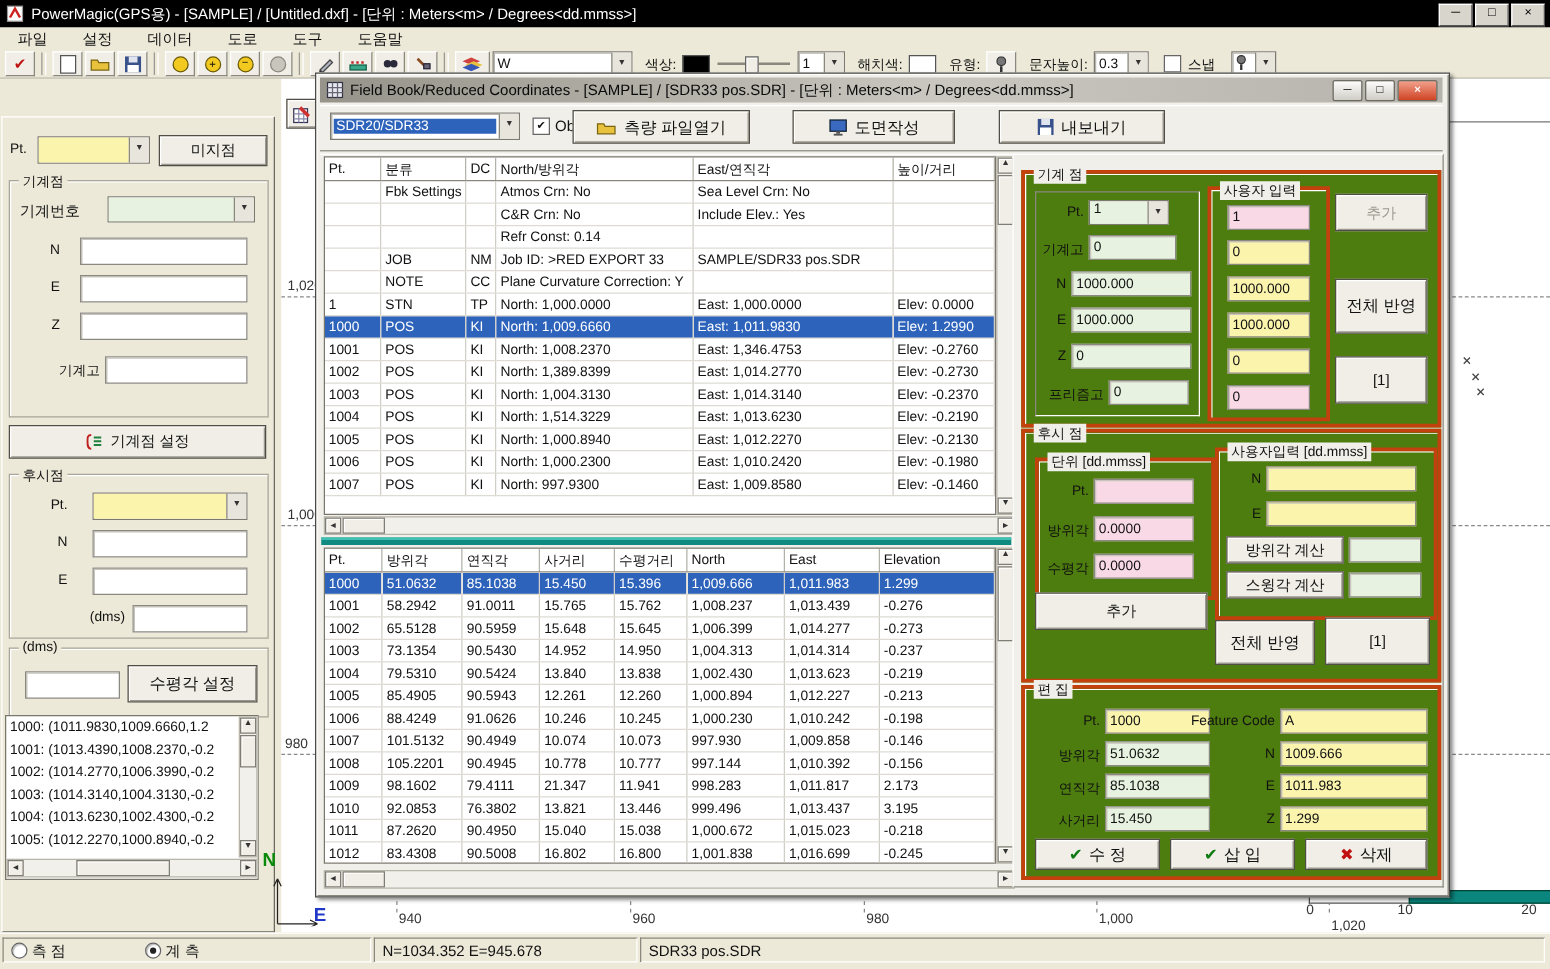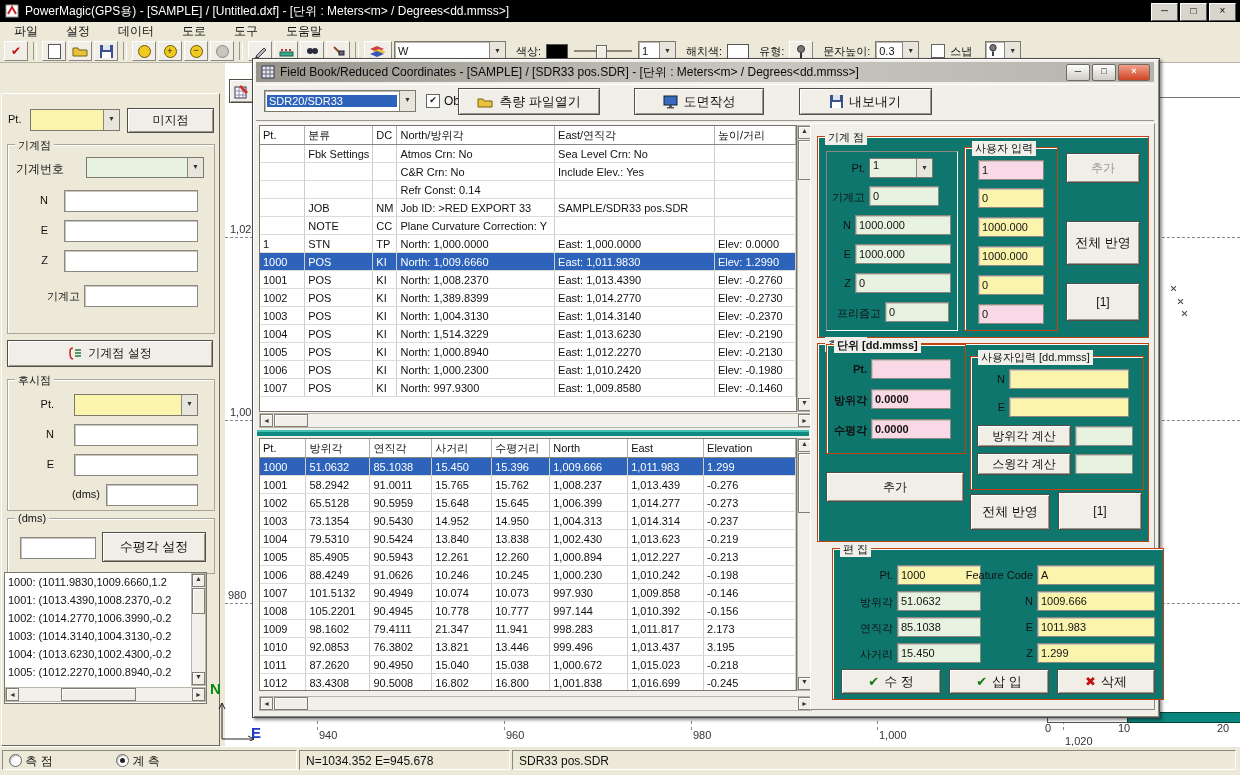--- a/index.html
+++ b/index.html
@@ -56,21 +56,21 @@
   .dbtn.close{width:30px;background:linear-gradient(#f2a08c,#cf4424);color:#fff;font-weight:bold;}
   #dlg-toolbar{left:3px;top:25px;width:898px;height:36px;border-bottom:1px solid #9a988e;box-shadow:inset 0 1px 0 #fff;}
   .dlg-sep{position:absolute;left:3px;top:61px;width:898px;height:2px;border-top:1px solid #9a988e;border-bottom:1px solid #fff;}
   .tbl-wrap{position:absolute;background:#fff;border:1px solid #7a786e;overflow:hidden;box-sizing:border-box;}
   table.grid{border-collapse:collapse;table-layout:fixed;font-size:11px;}
   table.grid th{font-weight:normal;text-align:left;border-right:1px solid #b4b2a8;border-bottom:1px solid #8a887e;padding:1px 3px;height:16px;overflow:hidden;white-space:nowrap;}
   table.grid td{border-right:1px solid #d0cec6;border-bottom:1px solid #dddbd3;padding:0 3px;height:17px;overflow:hidden;white-space:nowrap;}
   table.grid tr.sel td{background:#2e63bc;color:#fff;}
   #splitter{left:4px;top:371px;width:552px;height:6px;background:#0e8a80;border-top:2px solid #41c0b4;box-sizing:border-box;}
   #right-panel{left:557px;top:64px;width:343px;height:585px;border:1px solid #fff;border-right-color:#8a887e;border-bottom-color:#8a887e;background:#f0efe9;}
-  .grpD{position:absolute;border:1px solid #c2410c;box-shadow:inset 1px 1px 0 #fff;background:#0f766e;}
+  .grpD{position:absolute;border:3px solid #c2410c;box-shadow:inset 1px 1px 0 #fff;background:#4d7c0f;}
   .sunken{position:absolute;border:1px solid #8a887e;border-right-color:#fff;border-bottom-color:#fff;}
   .chk{width:12px;height:12px;background:#fff;border:1px solid #666;font-size:10px;line-height:11px;text-align:center;color:#111;display:inline-block;}
   .radio{position:relative;display:inline-block;width:11px;height:11px;border-radius:50%;background:#fff;border:1px solid #666;box-shadow:inset 1px 1px 1px #bbb;vertical-align:-2px;}
   .radio .dot{position:absolute;left:3px;top:3px;width:5px;height:5px;border-radius:50%;background:#222;display:none;}
   .radio.on .dot{display:block;}
   
   #statusbar{left:0;top:746px;width:1240px;height:29px;background:#ece9d8;border-top:1px solid #fff;}
   .scell{position:absolute;top:3px;height:20px;border:1px solid #8a887e;border-right-color:#fff;border-bottom-color:#fff;font-size:12px;line-height:20px;padding:0 6px;box-sizing:border-box;white-space:nowrap;overflow:hidden;}
   .icon-green{color:#0e7a12;} .icon-red{color:#c01010;}
   #axis-n{left:210px;top:680px;color:#0a8a0a;font-weight:bold;font-size:15px;z-index:5;}
@@ -452,21 +452,21 @@
             <td>KI</td>
             <td>North: 1,009.6660</td>
             <td>East: 1,011.9830</td>
             <td>Elev: 1.2990</td>
           </tr>
           <tr>
             <td>1001</td>
             <td>POS</td>
             <td>KI</td>
             <td>North: 1,008.2370</td>
-            <td>East: 1,013.4390</td>
+            <td>East: 1,346.4753</td>
             <td>Elev: -0.2760</td>
           </tr>
           <tr>
             <td>1002</td>
             <td>POS</td>
             <td>KI</td>
             <td>North: 1,389.8399</td>
             <td>East: 1,014.2770</td>
             <td>Elev: -0.2730</td>
           </tr>
@@ -725,21 +725,21 @@
         <span class="fld fld-y" style="left:13px;top:127px;width:66px;">0</span>
         <span class="fld fld-p" style="left:13px;top:156px;width:66px;">0</span>
       </div>
       <span class="btn3d disabled" style="left:248px;top:16px;width:74px;height:30px;">추가</span>
       <span class="btn3d" style="left:248px;top:84px;width:74px;height:44px;font-size:13px;">전체 반영</span>
       <span class="btn3d" style="left:248px;top:146px;width:74px;height:38px;">[1]</span>
     </div>
 
     <div class="grpD" style="left:6px;top:219px;width:330px;height:197px;">
       <span class="grp-title dlgbg">후시 점</span>
-      <div class="grpD" style="left:8px;top:0;width:138px;height:108px;font-weight:bold;">
+      <div class="grpD" style="left:8px;top:20px;width:138px;height:108px;">
         <span class="grp-title dlgbg">단위 [dd.mmss]</span>
         <span class="lbl" style="left:0;top:18px;width:40px;">Pt.</span>
         <span class="fld fld-p" style="left:44px;top:14px;width:80px;"></span>
         <span class="lbl" style="left:0;top:48px;width:40px;">방위각</span>
         <span class="fld fld-p" style="left:44px;top:44px;width:80px;">0.0000</span>
         <span class="lbl" style="left:0;top:78px;width:40px;">수평각</span>
         <span class="fld fld-p" style="left:44px;top:74px;width:80px;">0.0000</span>
       </div>
       <div class="grpD" style="left:152px;top:12px;width:172px;height:132px;">
         <span class="grp-title dlgbg">사용자입력 [dd.mmss]</span>
@@ -750,21 +750,21 @@
         <span class="btn3d" style="left:6px;top:68px;width:94px;height:22px;">방위각 계산</span>
         <span class="fld fld-g" style="left:104px;top:69px;width:58px;"></span>
         <span class="btn3d" style="left:6px;top:96px;width:94px;height:22px;">스윙각 계산</span>
         <span class="fld fld-g" style="left:104px;top:97px;width:58px;"></span>
       </div>
       <span class="btn3d" style="left:8px;top:128px;width:138px;height:30px;">추가</span>
       <span class="btn3d" style="left:152px;top:150px;width:80px;height:36px;font-size:13px;">전체 반영</span>
       <span class="btn3d" style="left:240px;top:148px;width:84px;height:38px;">[1]</span>
     </div>
 
-    <div class="grpD" style="left:21px;top:424px;width:330px;height:150px;">
+    <div class="grpD" style="left:6px;top:424px;width:330px;height:150px;">
       <span class="grp-title dlgbg">편 집</span>
       <span class="lbl" style="left:10px;top:20px;width:50px;">Pt.</span>
       <span class="fld fld-y" style="left:64px;top:16px;width:84px;">1000</span>
       <span class="lbl" style="left:110px;top:20px;width:90px;">Feature Code</span>
       <span class="fld fld-y" style="left:204px;top:16px;width:118px;">A</span>
       <span class="lbl" style="left:10px;top:46px;width:50px;">방위각</span>
       <span class="fld fld-g" style="left:64px;top:42px;width:84px;">51.0632</span>
       <span class="lbl" style="left:150px;top:46px;width:50px;">N</span>
       <span class="fld fld-y" style="left:204px;top:42px;width:118px;">1009.666</span>
       <span class="lbl" style="left:10px;top:72px;width:50px;">연직각</span>

